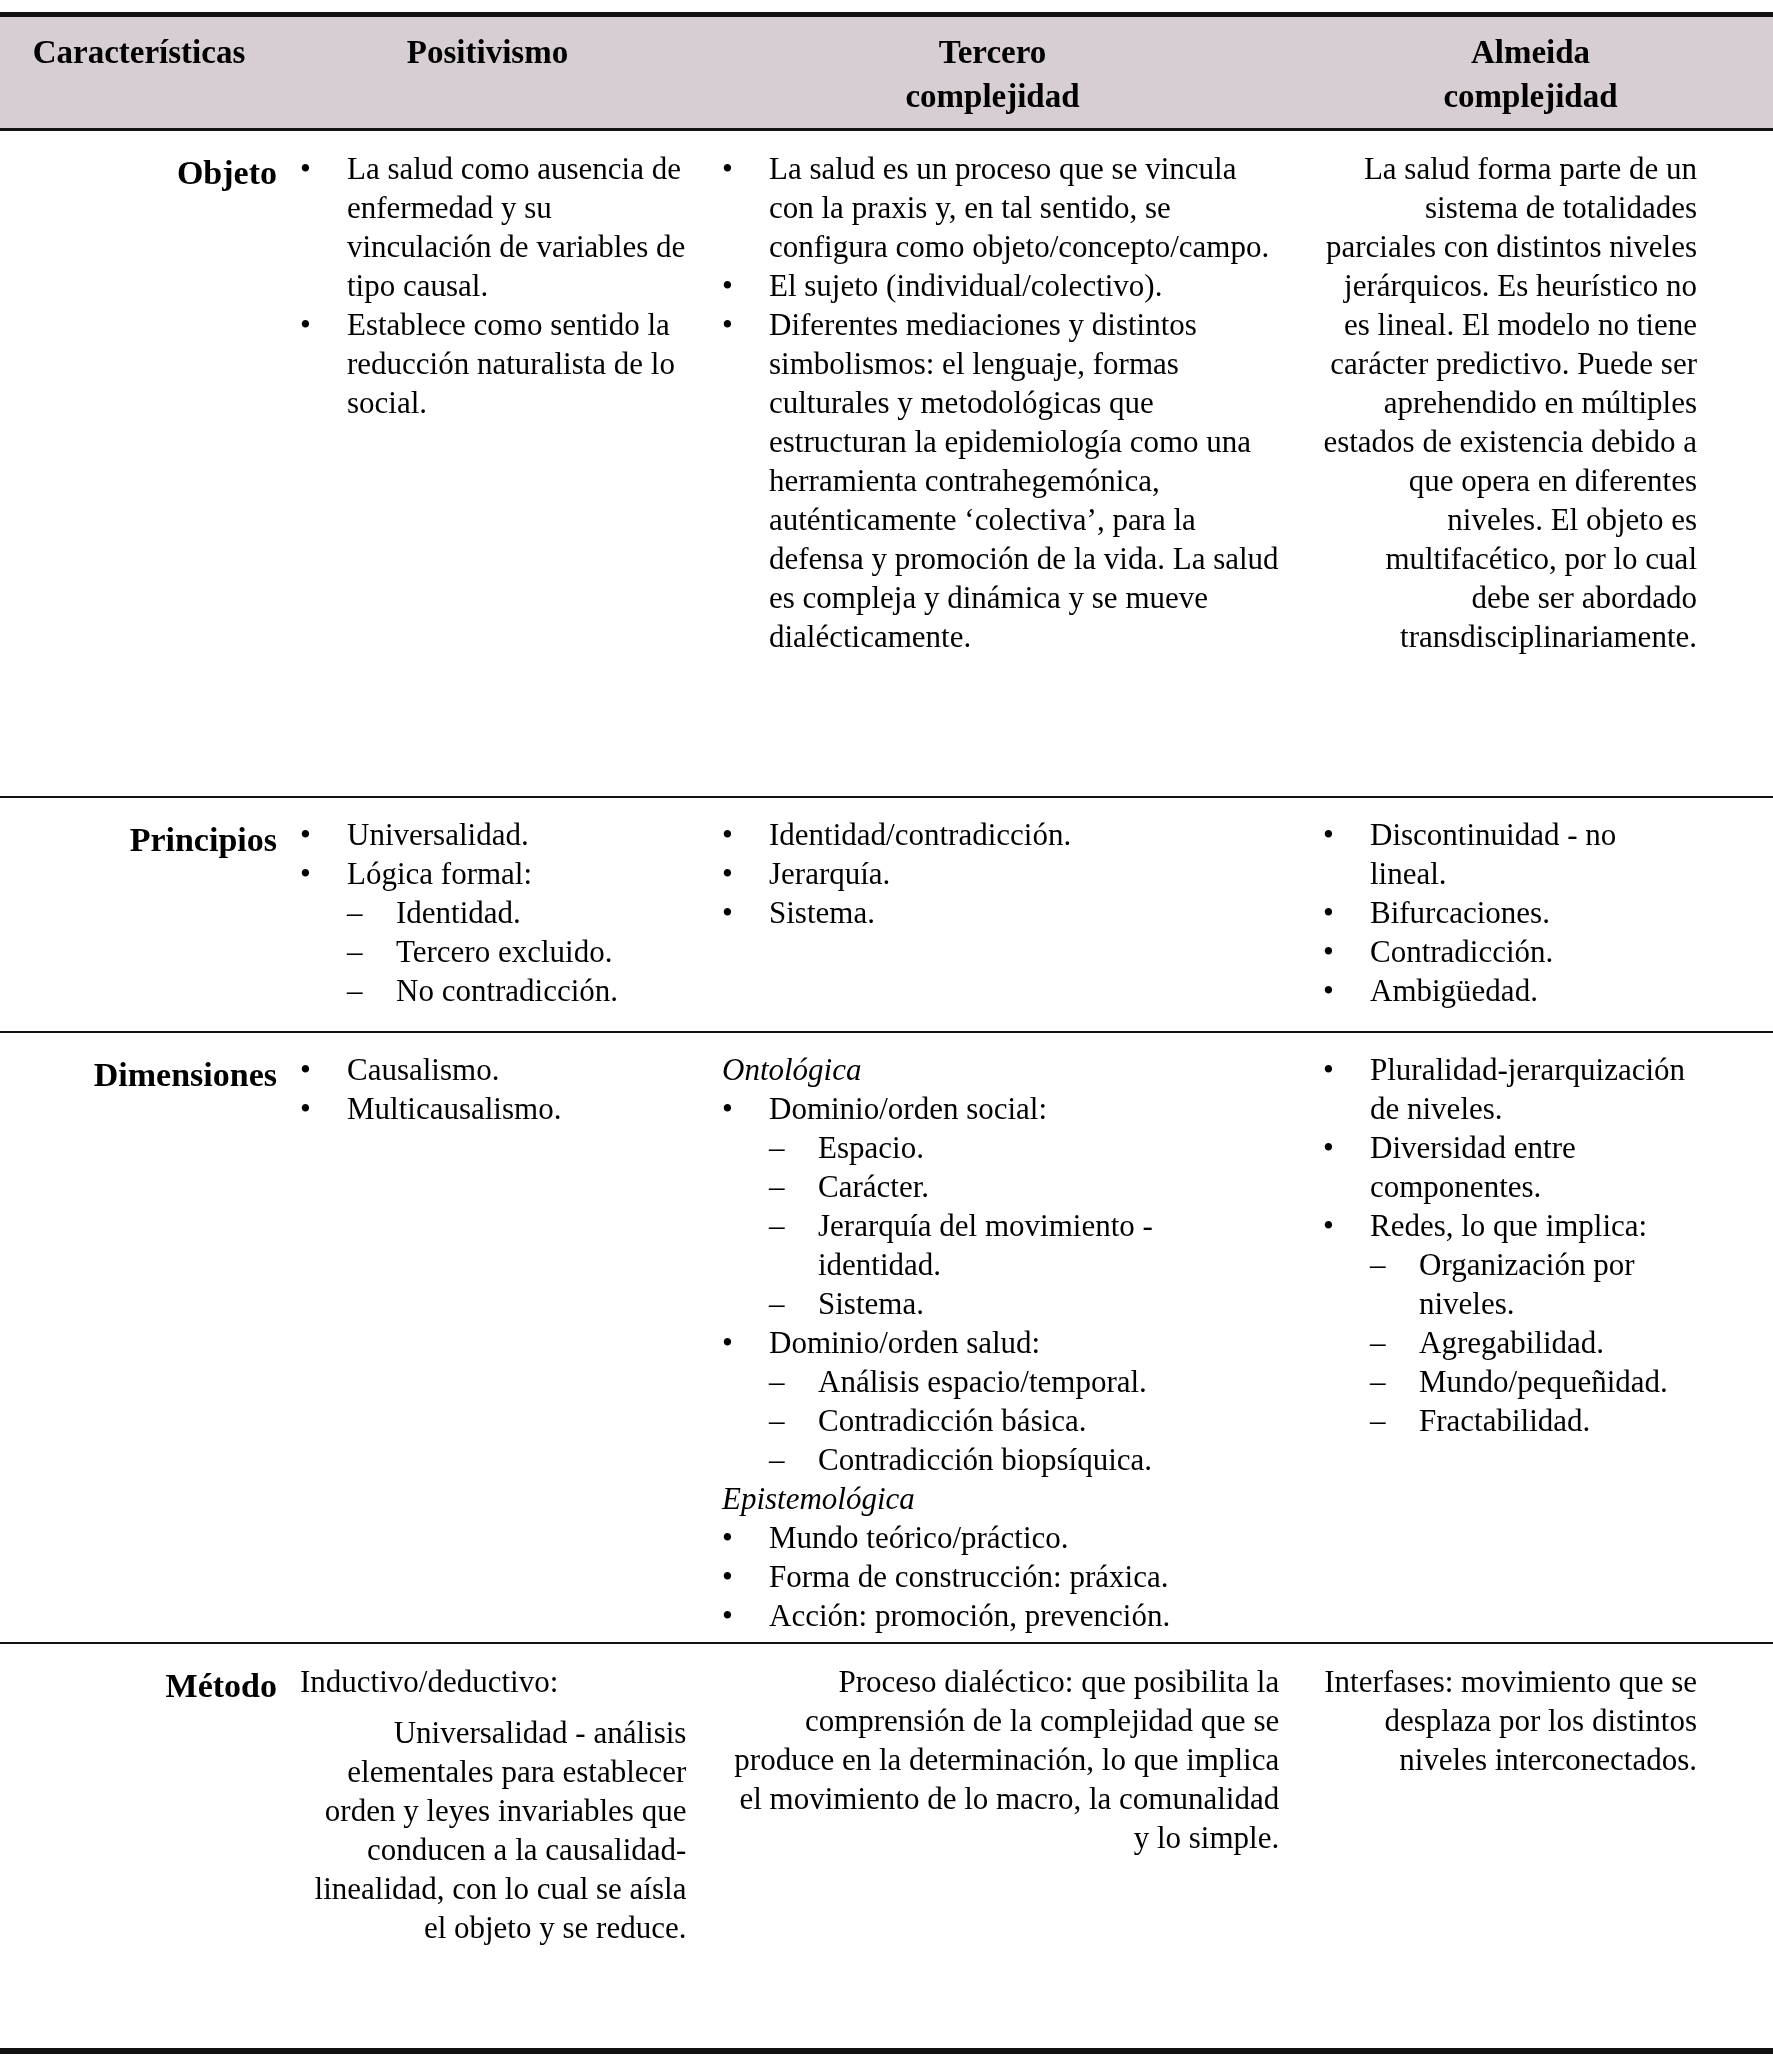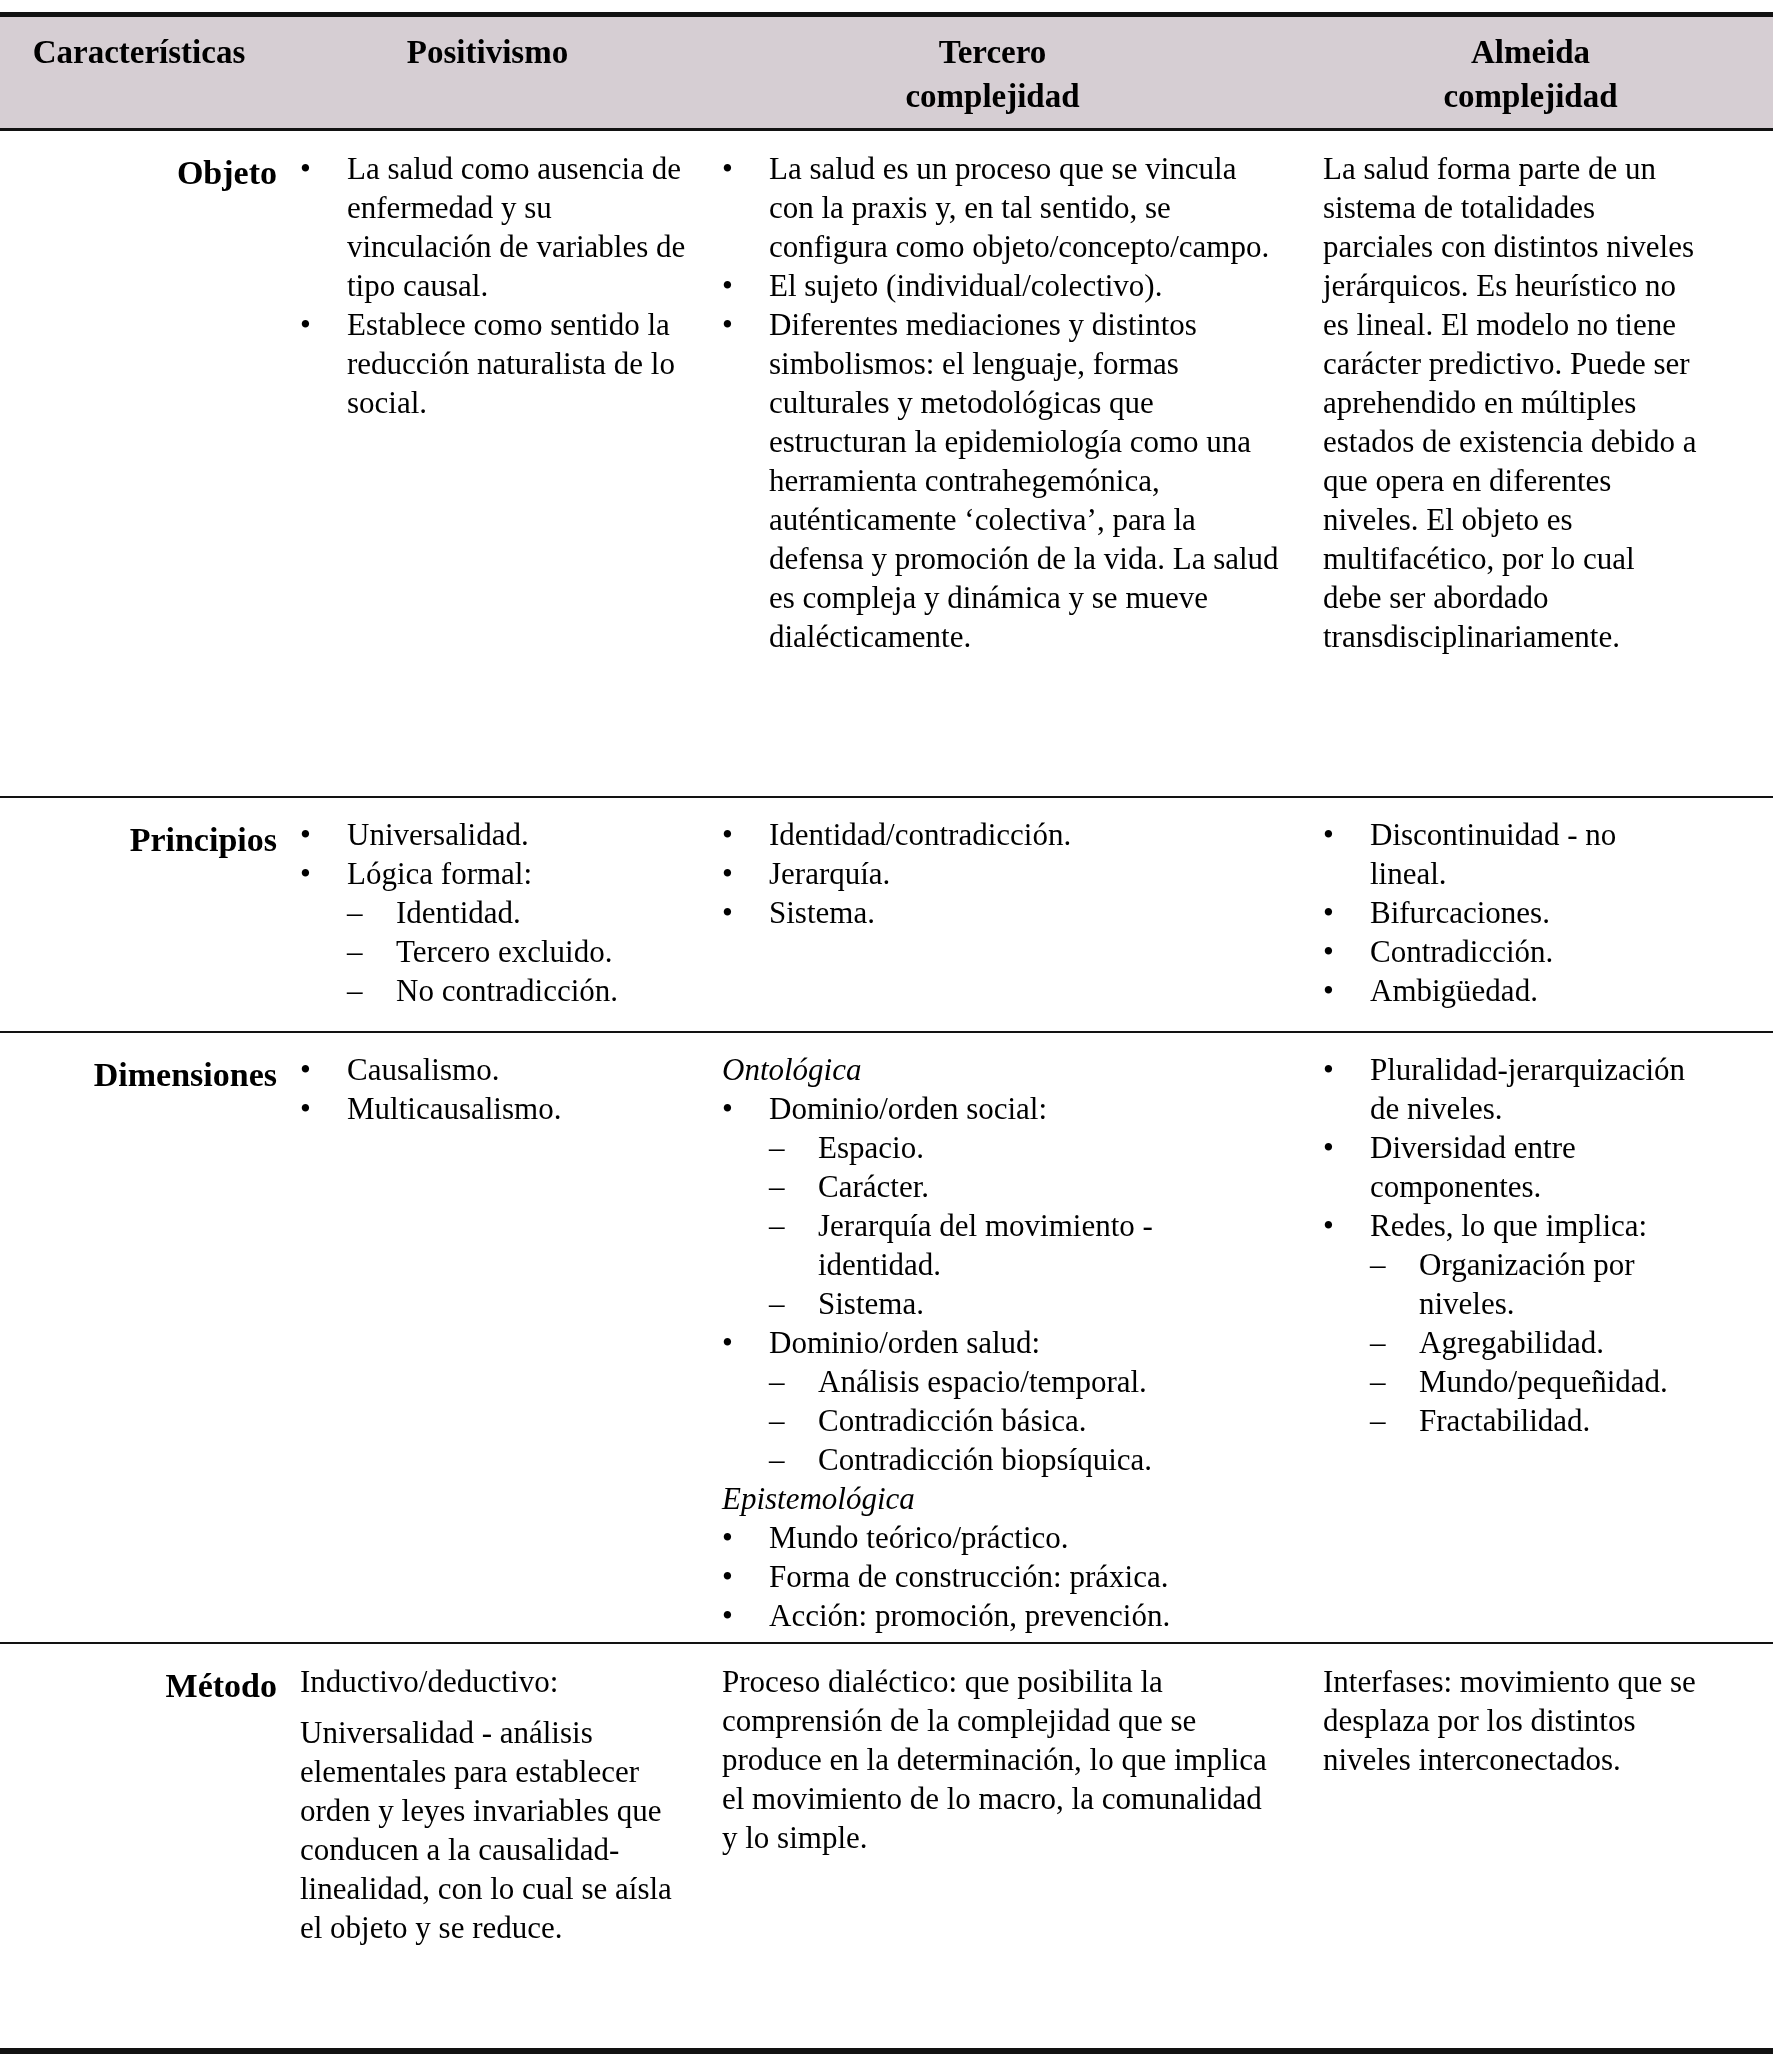--- a/index.html
+++ b/index.html
@@ -54,21 +54,21 @@
   .r2 { height: 598px; }
   .r3 { height: 408px; padding-left: 30px; }
 
   .li { display: flex; margin: 0; }
   .lvl1 > .marker { flex: 0 0 47px; }
   .lvl2 { margin-left: 47px; }
   .lvl2 > .marker { flex: 0 0 49px; }
   .txt { flex: 1 1 auto; font-family: Liberation Serif, serif; }
 
   .para { margin: 0 0 12.4px 0; }
-  .para:last-child { margin-bottom: 0; }
+  .para:last-child { margin-bottom: 0; text-align: right; }
   .ihead { font-style: italic; margin: 0; }
 </style>
 </head>
 <body>
 
 <div class="page">
   <table class="cmp">
     <colgroup>
       <col style="width:278px">
       <col style="width:419px">

